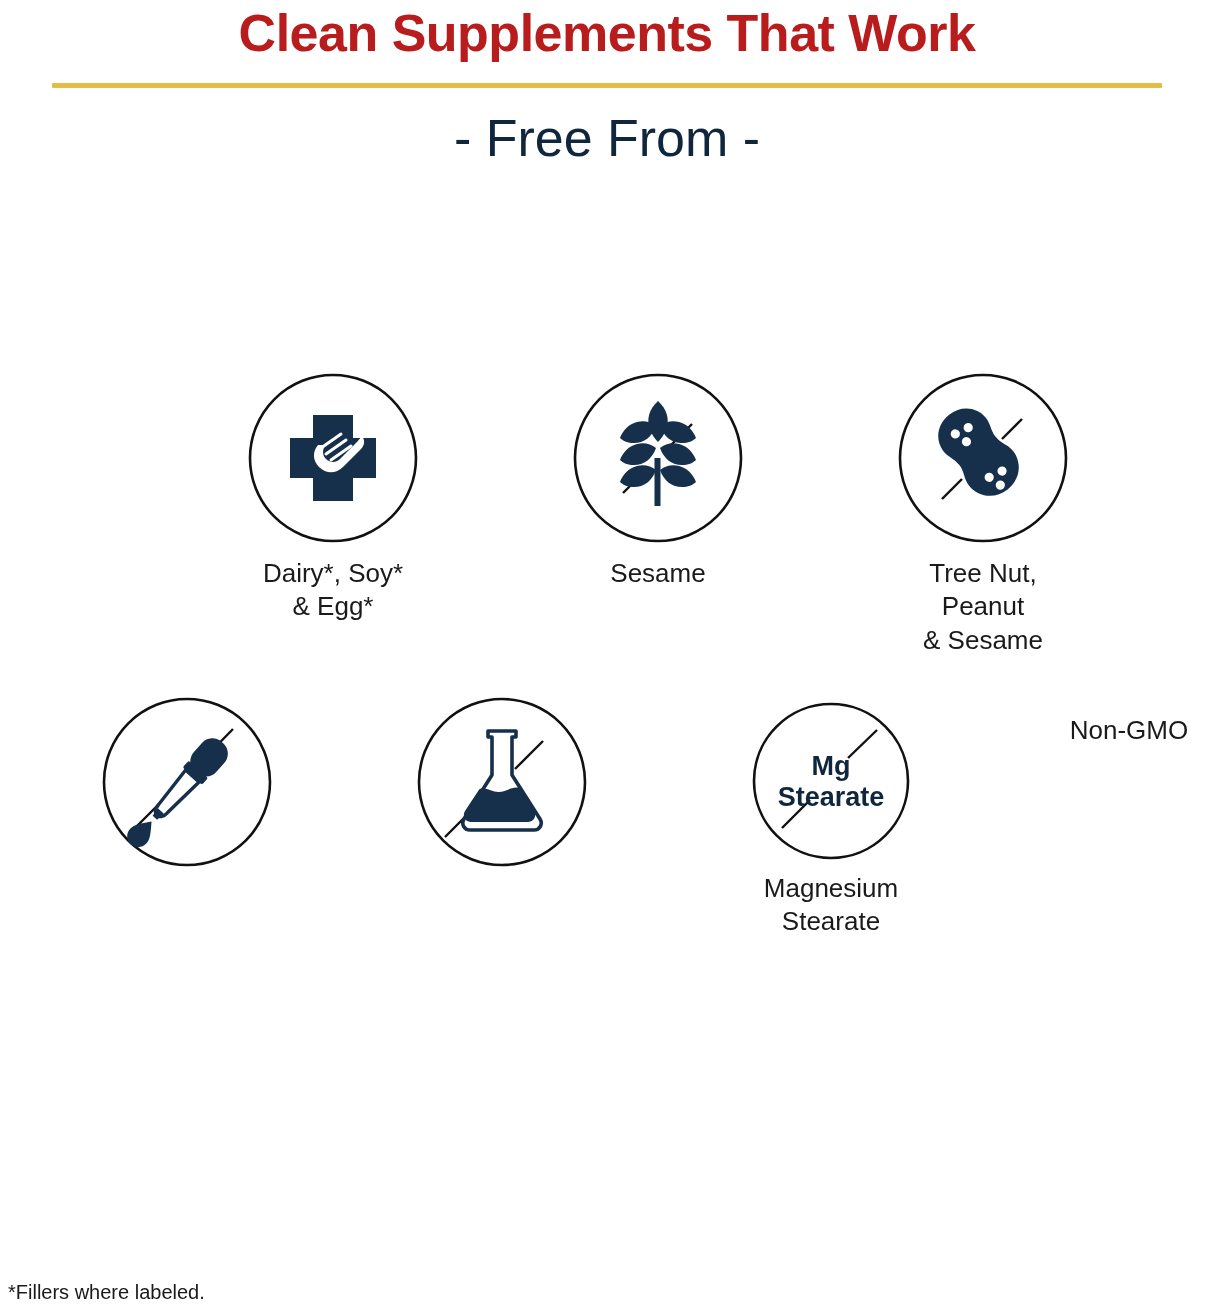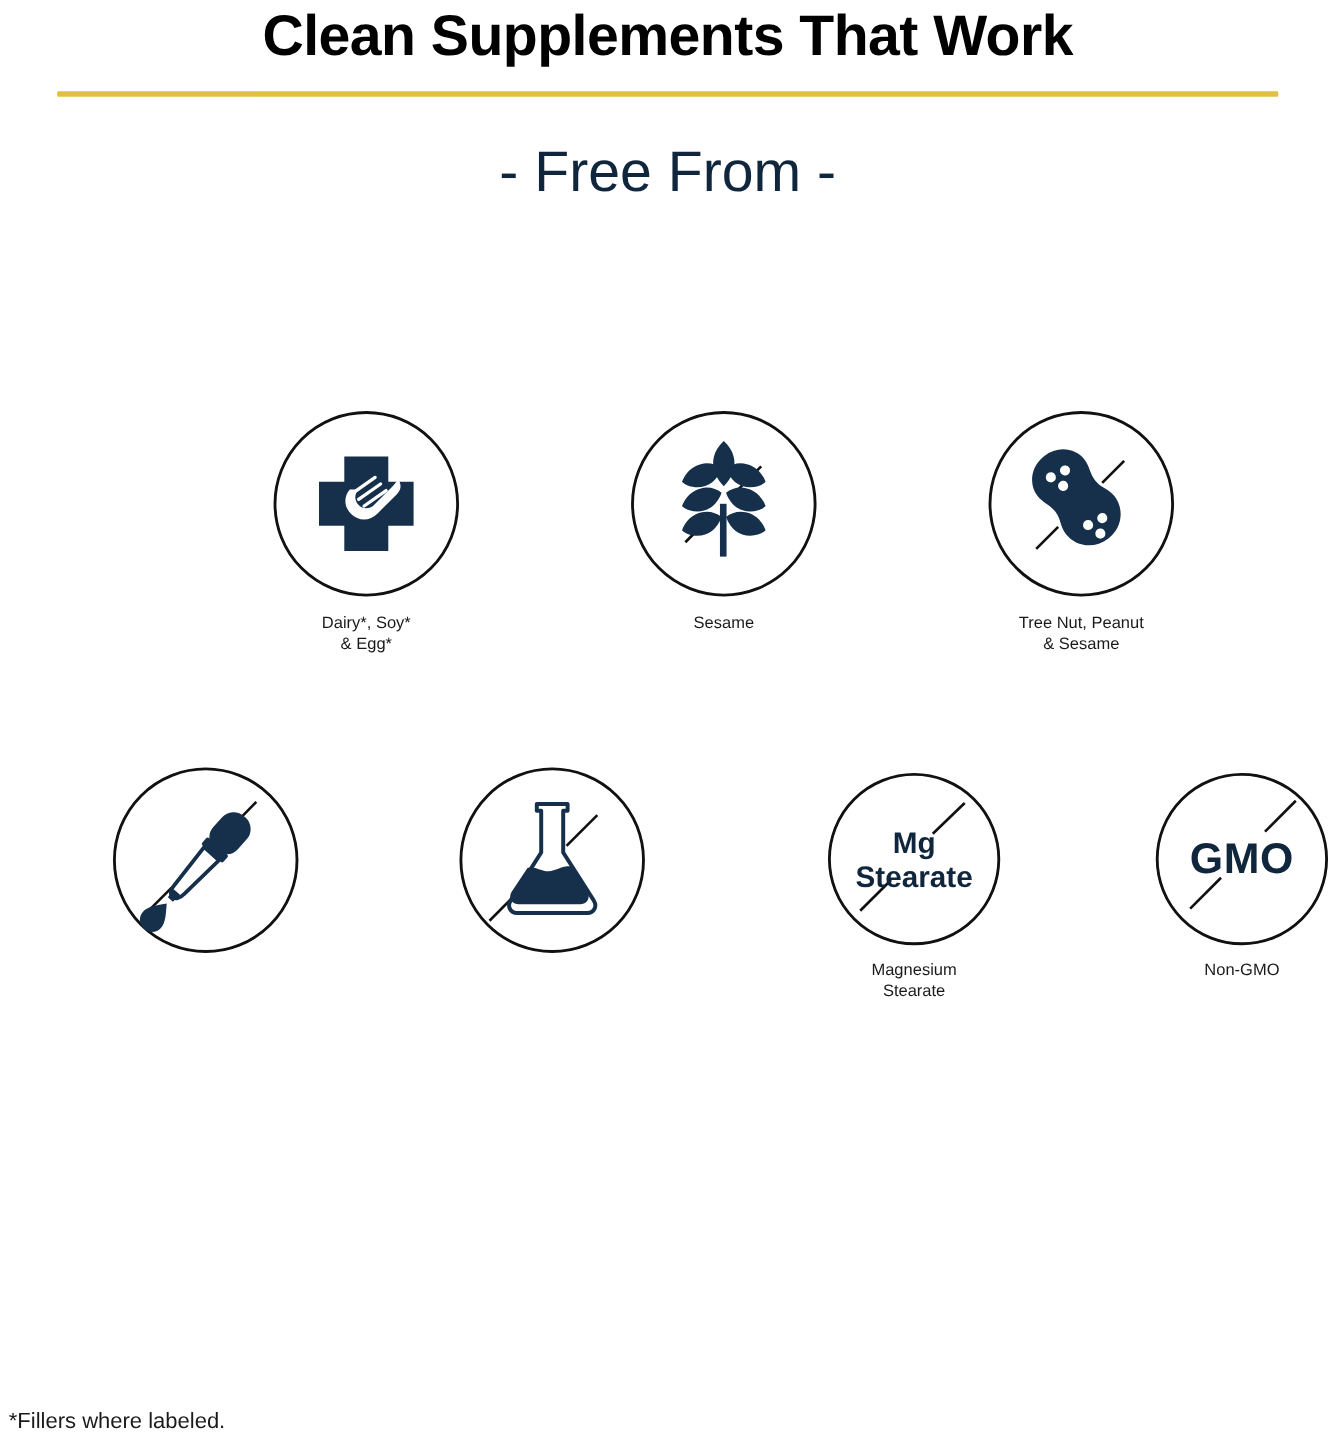--- a/index.html
+++ b/index.html
@@ -23,33 +23,33 @@
     left: 0;
     width: 1214px;
   }
   .main-title {
     margin: 0;
     padding-top: 6px;
     text-align: center;
     font-size: 52px;
     font-weight: bold;
     letter-spacing: -0.5px;
-    color: #000000;
+    color: #b91c1c;
     line-height: 1.05;
   }
   .gold-rule {
     margin: 22px auto 0 auto;
     width: 1110px;
     height: 5px;
     background: #e2bf44;
     border-radius: 1px;
   }
   .sub-title {
     margin: 0;
-    padding-top: 41px;
+    padding-top: 22px;
     text-align: center;
     font-size: 52px;
     font-weight: normal;
     color: #10263d;
     line-height: 1.1;
   }
 
   
   .grid {
     position: absolute;
@@ -66,21 +66,21 @@
   }
 
   .badge {
     display: block;
   }
   .badge svg { display: block; }
 
   .caption {
     margin-top: 14px;
     text-align: center;
-    font-size: 15px;
+    font-size: 26px;
     line-height: 1.28;
     color: #1a1a1a;
     white-space: pre-line;
     font-weight: normal;
   }
   .caption.tight { margin-top: 12px; }
 
   
   .footnote {
     position: absolute;
@@ -211,26 +211,18 @@
         <line x1="58" y1="98" x2="30" y2="126" stroke="#111111" stroke-width="2.4"></line>
         <text x="79" y="73" text-anchor="middle" font-family="Liberation Sans, sans-serif" font-size="27" font-weight="bold" fill="#10263d">Mg</text>
         <text x="79" y="104" text-anchor="middle" font-family="Liberation Sans, sans-serif" font-size="27" font-weight="bold" fill="#10263d">Stearate</text>
       </svg>
     </div>
     <div class="caption tight">Magnesium
 Stearate</div>
   </div>
 
   <div class="cell" style="left:1050px; top:702px; width:158px;">
-    <div class="badge">
-      <svg width="158" height="158" viewBox="0 0 158 158">
-        <circle cx="79" cy="79" r="77" fill="none" stroke="#111111" stroke-width="2.6"></circle>
-        <line x1="128" y1="26" x2="100" y2="54" stroke="#111111" stroke-width="2.4"></line>
-        <line x1="60" y1="96" x2="32" y2="124" stroke="#111111" stroke-width="2.4"></line>
-        <text x="79" y="92" text-anchor="middle" font-family="Liberation Sans, sans-serif" font-size="39" font-weight="bold" fill="#10263d" letter-spacing="0.5">GMO</text>
-      </svg>
-    </div>
     <div class="caption tight">Non-GMO</div>
   </div>
 
 </div>
 
 <div class="footnote">*Fillers where labeled.</div>
 
 </body></html>

